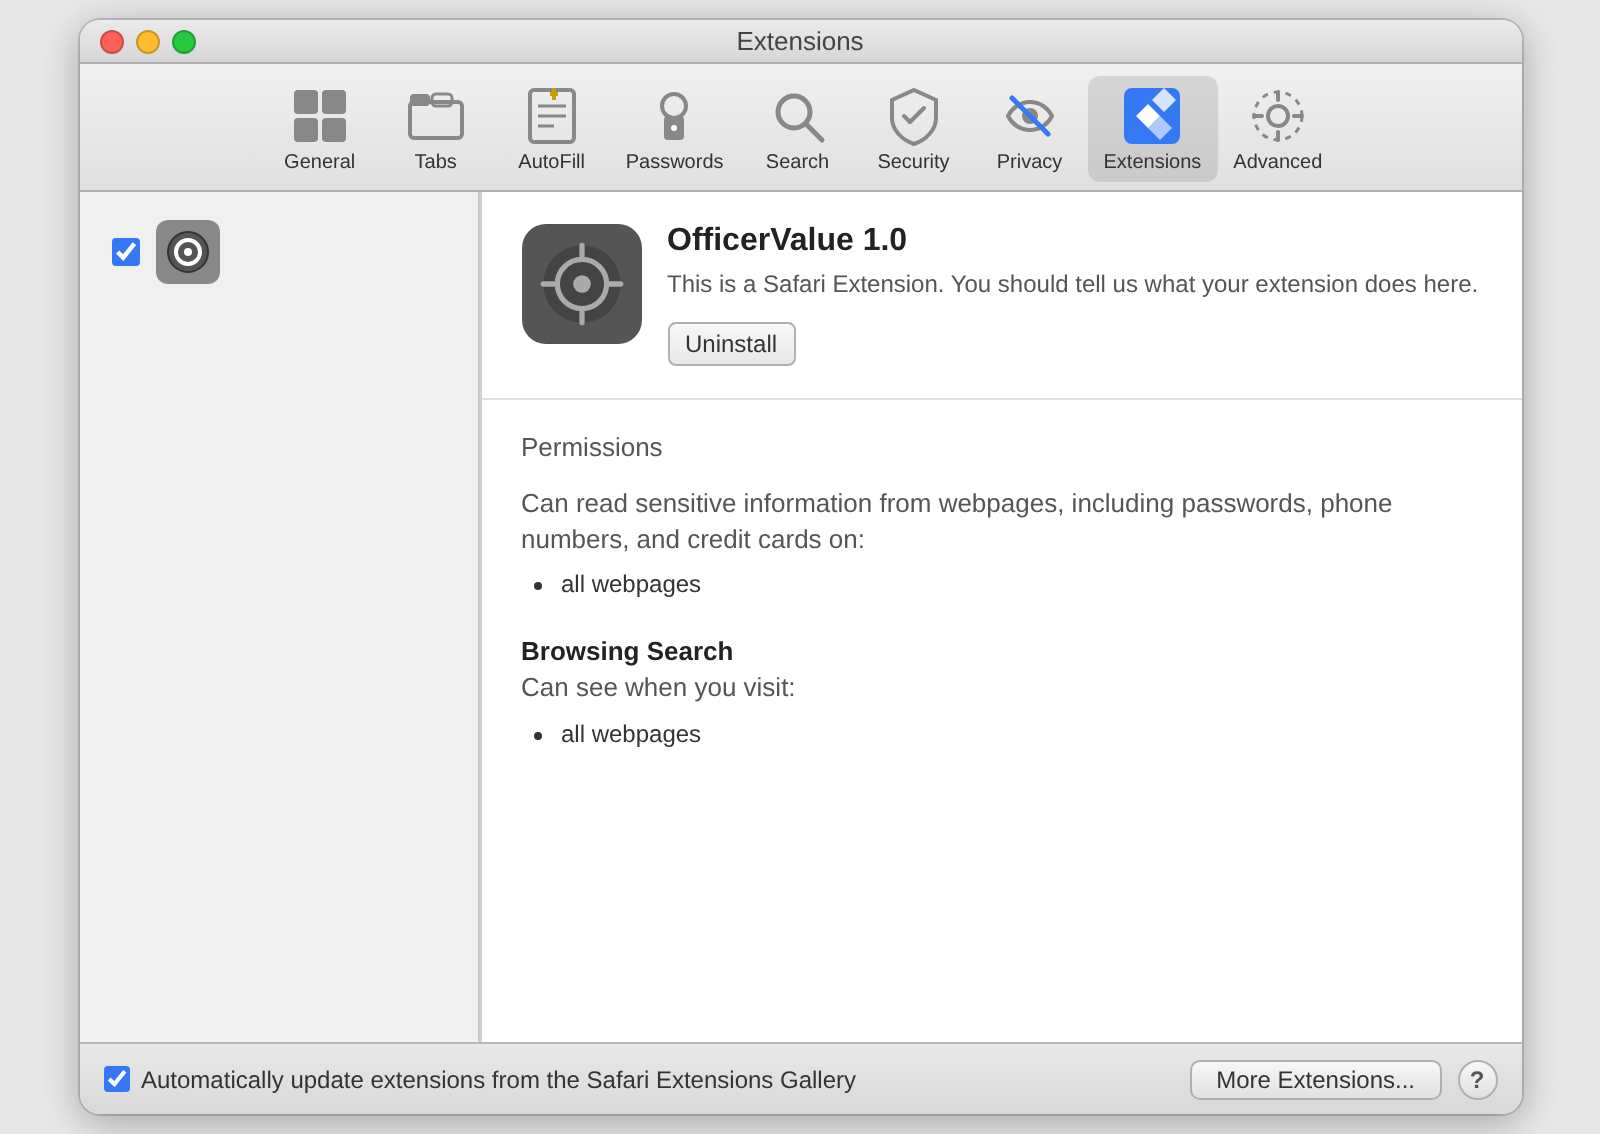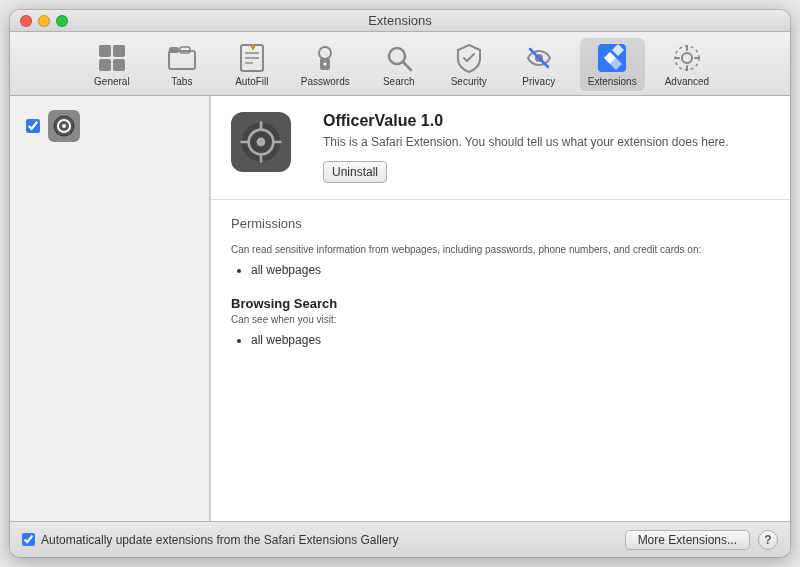--- a/index.html
+++ b/index.html
@@ -11,21 +11,21 @@
       color: #333;
       display: flex;
       justify-content: center;
       align-items: center;
       width: 800px;
       height: 567px;
       overflow: hidden;
     }
 
     .window {
-      width: 780px;
+      width: 721px;
       height: 547px;
       background: #f5f5f5;
       border-radius: 10px;
       box-shadow: 0 4px 20px rgba(0,0,0,0.3), 0 0 0 1px rgba(0,0,0,0.15);
       display: flex;
       flex-direction: column;
       overflow: hidden;
     }
 
     
@@ -66,21 +66,21 @@
     }
 
     
     .toolbar {
       background: linear-gradient(to bottom, #f0f0f0, #e0e0e0);
       border-bottom: 1px solid #b0b0b0;
       display: flex;
       align-items: center;
       justify-content: center;
       padding: 6px 10px 4px;
-      gap: 12px;
+      gap: 0;
       flex-shrink: 0;
     }
 
     .toolbar-item {
       display: flex;
       flex-direction: column;
       align-items: center;
       padding: 4px 8px;
       border-radius: 6px;
       cursor: pointer;
@@ -160,21 +160,21 @@
       display: flex;
       flex-direction: column;
       overflow-y: auto;
       border-left: 1px solid #d0d0d0;
     }
 
     .ext-header {
       display: flex;
       align-items: flex-start;
       padding: 16px 20px;
-      gap: 32px;
+      gap: 13px;
       border-bottom: 1px solid #e0e0e0;
     }
 
     .ext-big-icon {
       width: 60px;
       height: 60px;
       border-radius: 12px;
       background: #555;
       display: flex;
       align-items: center;
@@ -231,21 +231,21 @@
     }
 
     .perm-name {
       font-size: 13px;
       font-weight: 700;
       color: #222;
       margin-bottom: 2px;
     }
 
     .perm-desc {
-      font-size: 10px;
+      font-size: 13px;
       color: #555;
       margin-bottom: 4px;
       line-height: 1.4;
     }
 
     .perm-list {
       margin-left: 20px;
       list-style: disc;
     }
 

